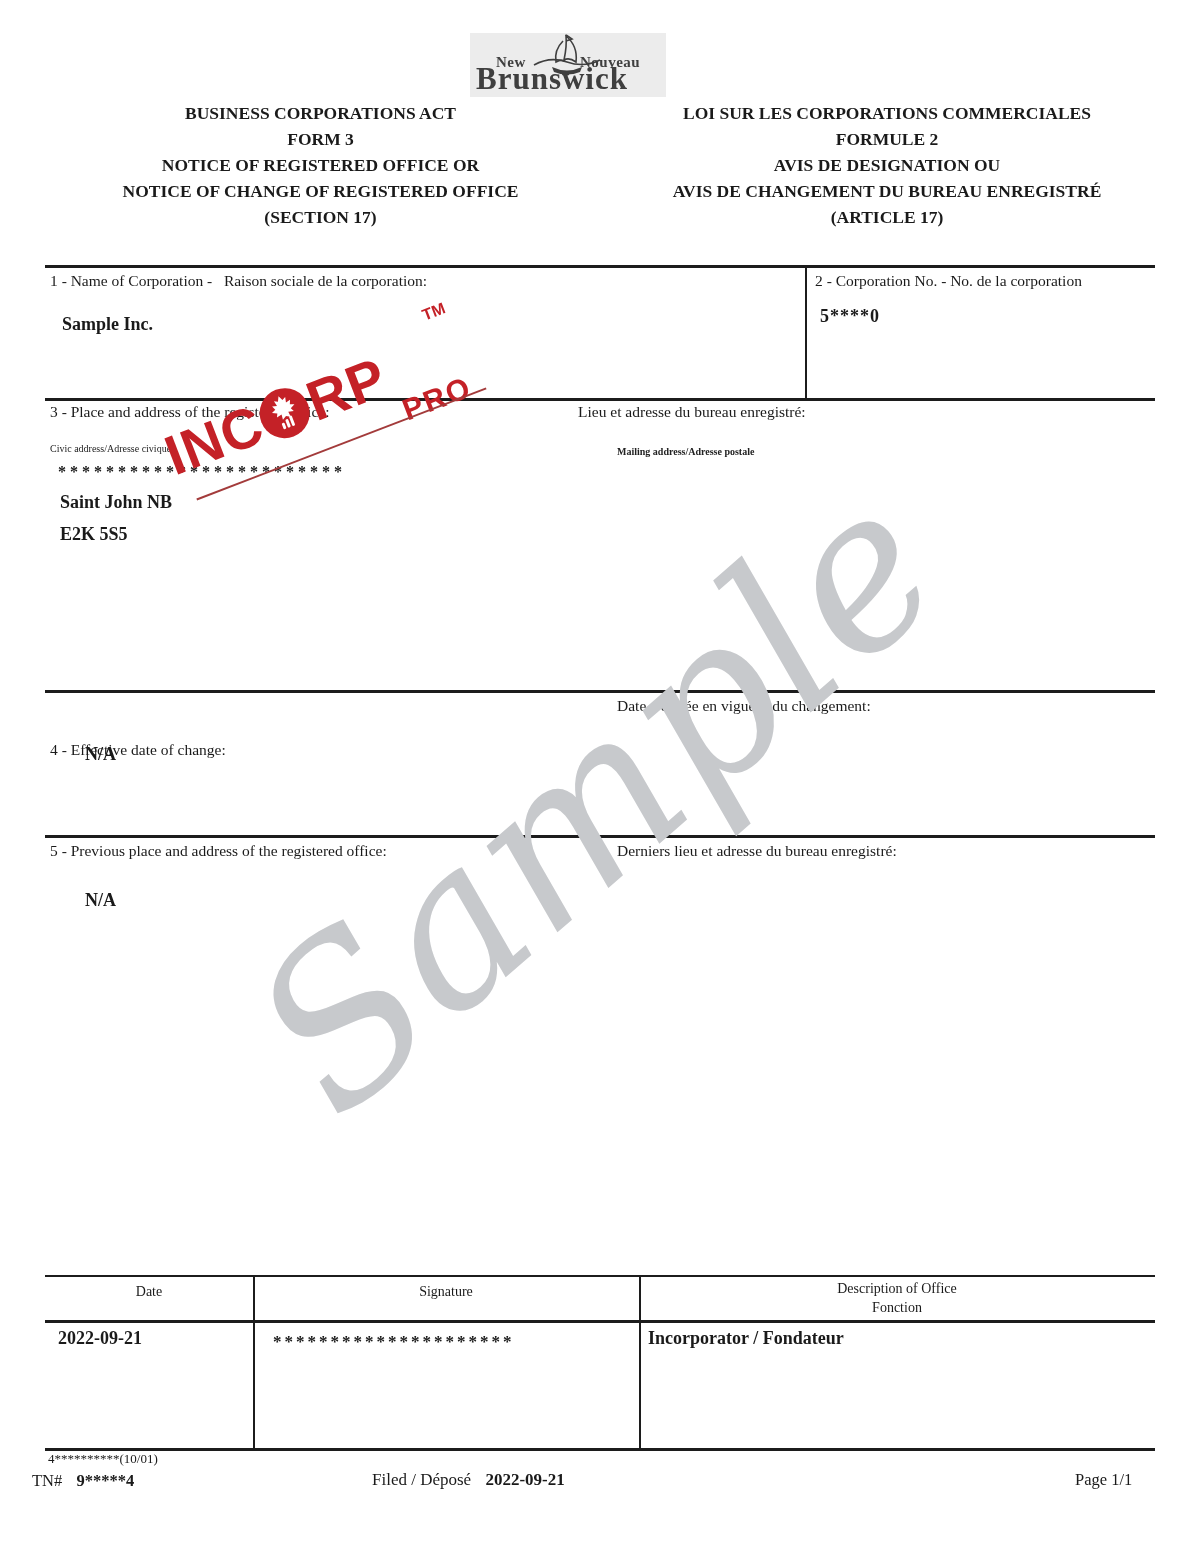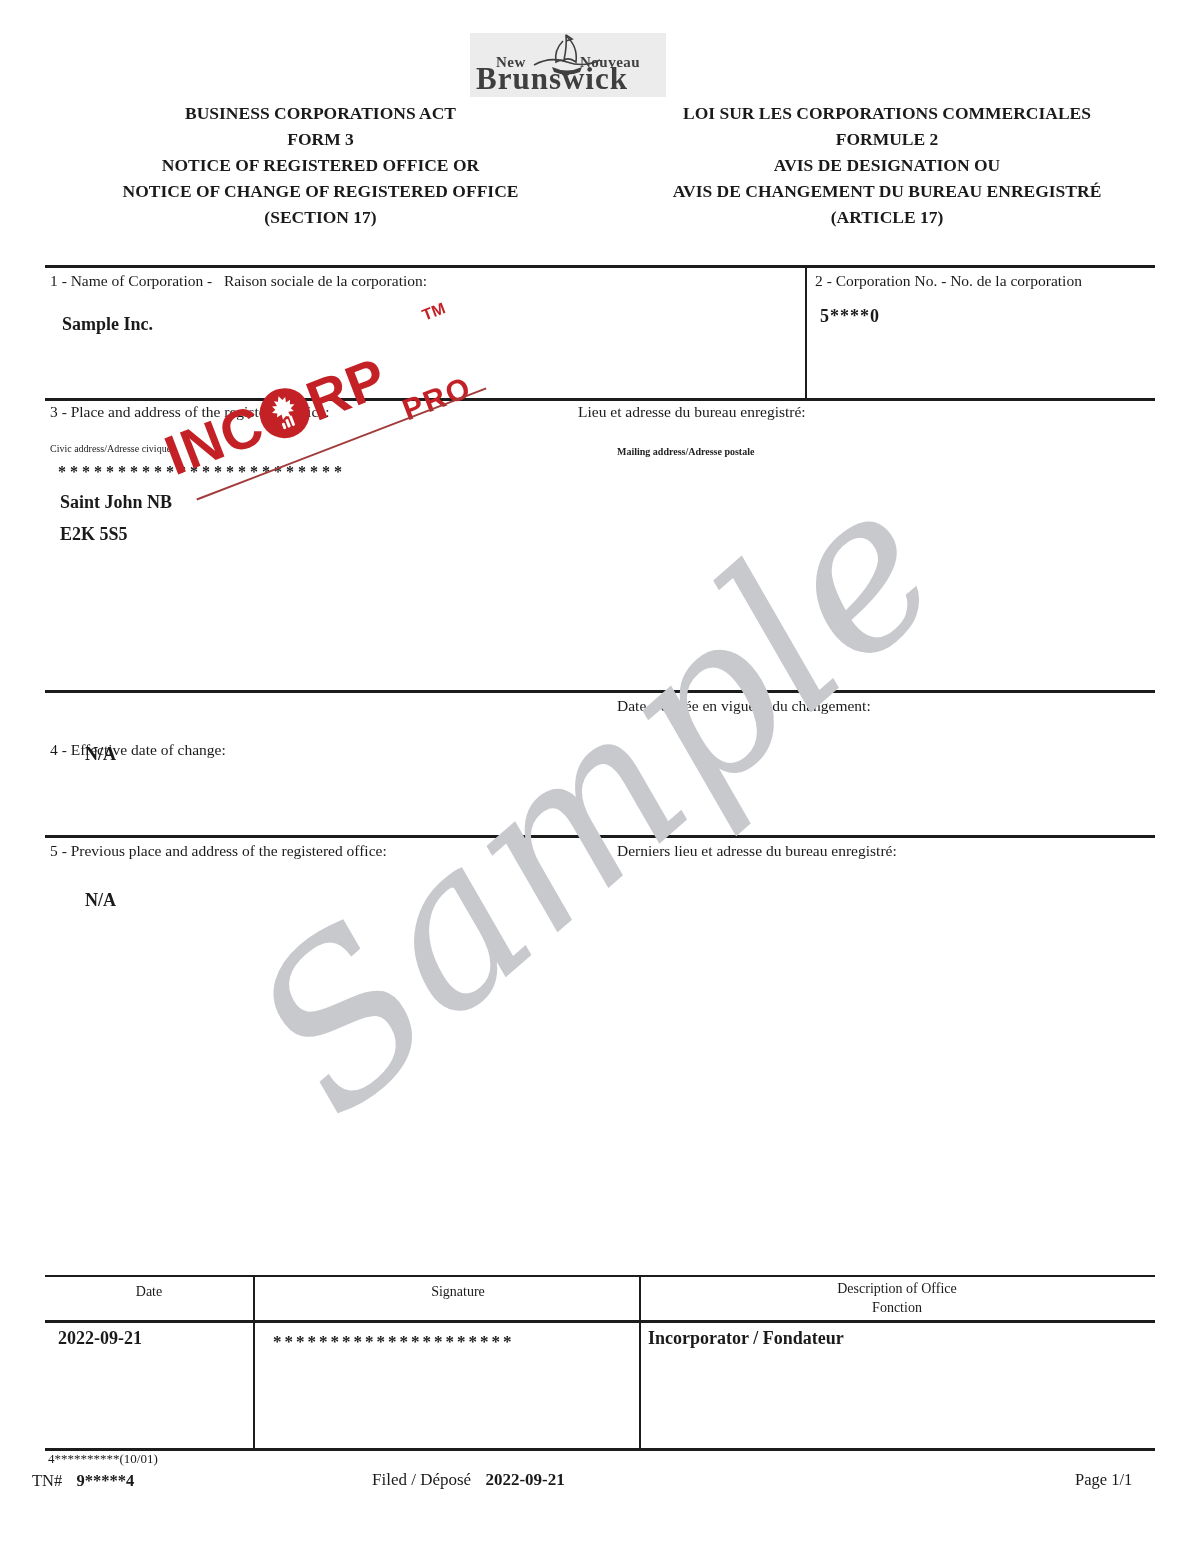--- a/index.html
+++ b/index.html
@@ -128,21 +128,21 @@
   <div class="abs label" style="left:617px;top:842px;">Derniers lieu et adresse du bureau enregistré:</div>
   <div class="abs value" style="left:85px;top:890px;">N/A</div>
 
   <div class="hline" style="left:45px;top:1275px;width:1110px;height:2px;"></div>
   <div class="hline" style="left:45px;top:1320px;width:1110px;"></div>
   <div class="hline" style="left:45px;top:1448px;width:1110px;"></div>
   <div class="vline" style="left:253px;top:1275px;height:175px;"></div>
   <div class="vline" style="left:639px;top:1275px;height:175px;"></div>
 
   <div class="th" style="left:45px;top:1284px;width:208px;">Date</div>
-  <div class="th" style="left:253px;top:1284px;width:386px;padding-left:12px;">Signature</div>
+  <div class="th" style="left:253px;top:1284px;width:386px;">Signature</div>
   <div class="th" style="left:639px;top:1281px;width:516px;">Description of Office</div>
   <div class="th" style="left:639px;top:1300px;width:516px;">Fonction</div>
 
   <div class="abs value" style="left:58px;top:1328px;">2022-09-21</div>
   <div class="abs" style="left:273px;top:1332px;font-weight:bold;font-size:17px;letter-spacing:3px;">*********************</div>
   <div class="abs value" style="left:648px;top:1328px;">Incorporator / Fondateur</div>
 
   <div class="abs" style="left:48px;top:1451px;font-size:13px;">4**********(10/01)</div>
   <div class="abs" style="left:32px;top:1471px;font-size:16.5px;">
     <span>TN#</span>

